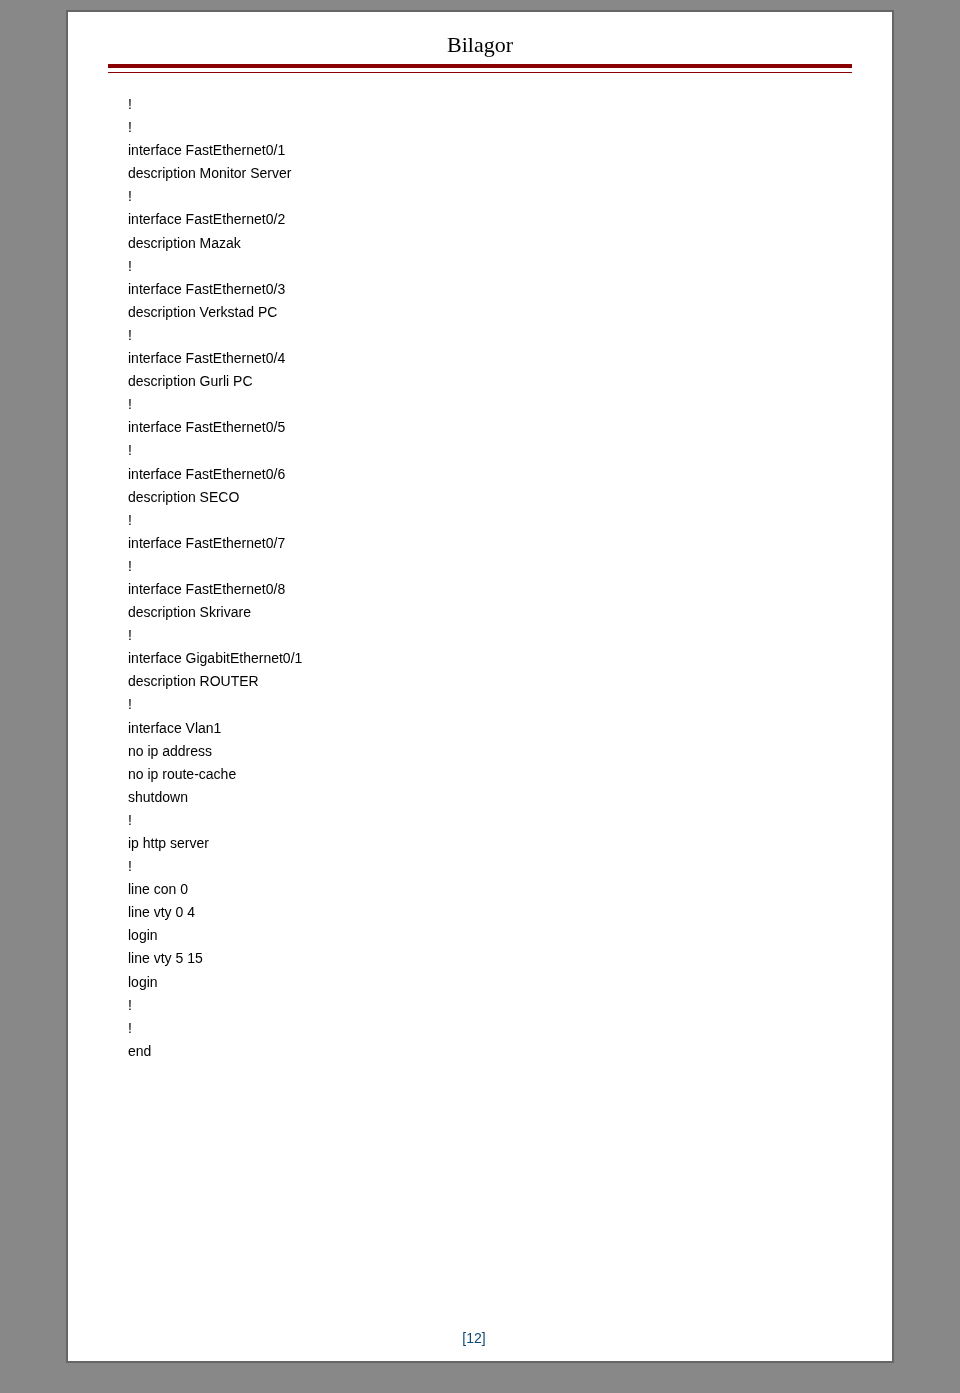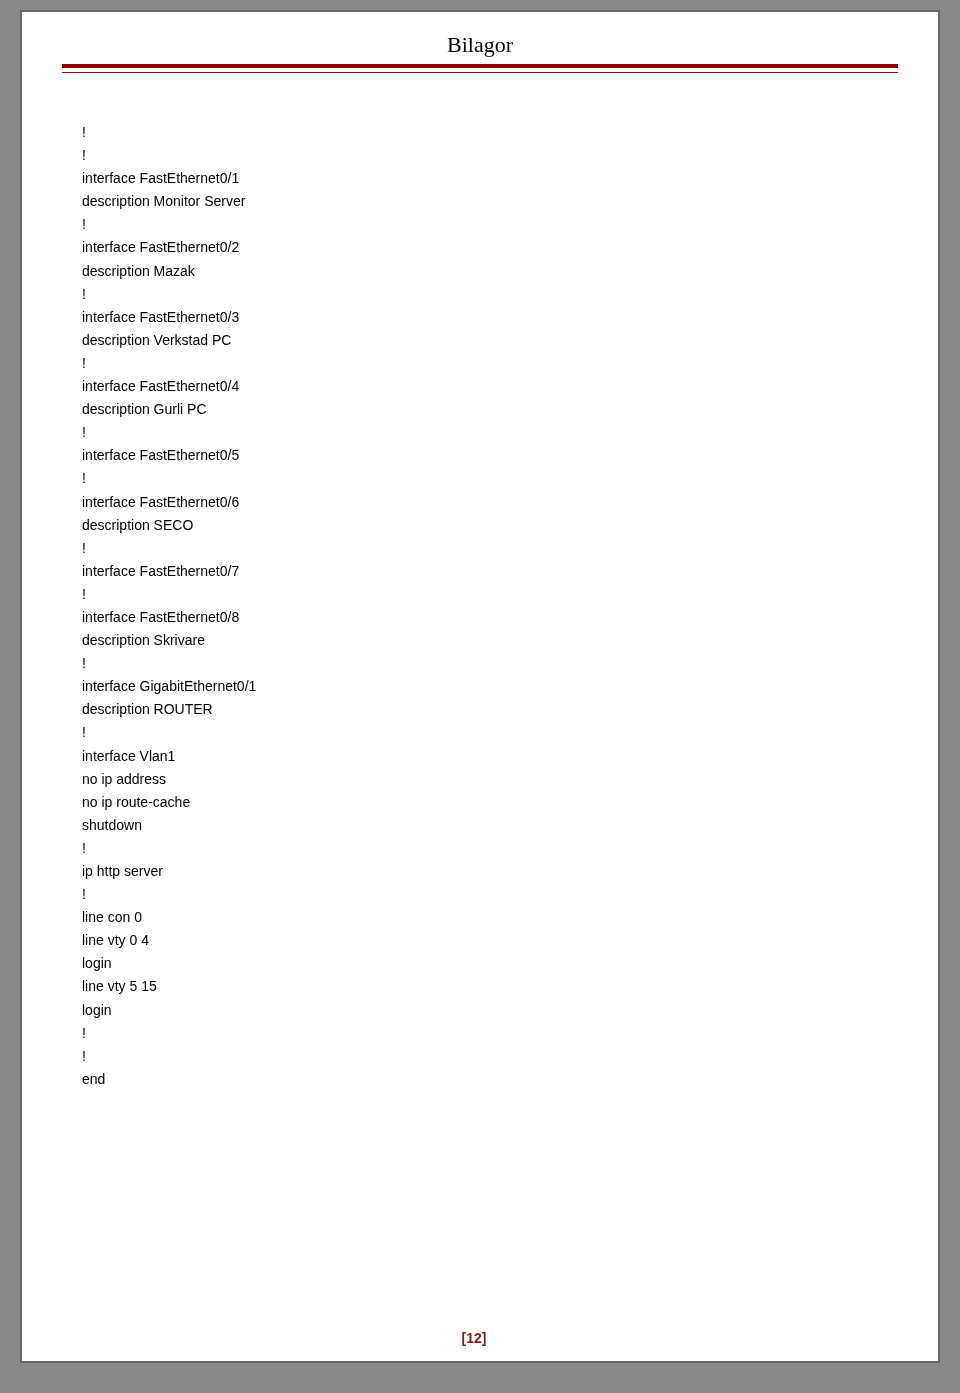--- a/index.html
+++ b/index.html
@@ -12,28 +12,27 @@
       background: #888;
       display: flex;
       justify-content: center;
       align-items: flex-start;
       min-height: 100vh;
       padding: 10px;
       font-family: Arial, sans-serif;
     }
 
     .page {
-      width: 920px;
+      width: 828px;
       min-height: 1353px;
       background: #fff;
       border: 2px solid #666;
       position: relative;
       display: flex;
       flex-direction: column;
-      gap: 28px;
     }
 
     .page-header {
       padding: 20px 40px 0 40px;
       text-align: center;
     }
 
     .page-title {
       font-size: 22px;
       font-weight: normal;
@@ -64,23 +63,22 @@
       font-size: 14px;
       line-height: 1.65;
       color: #000;
       white-space: pre;
     }
 
     .page-footer {
       text-align: center;
       padding: 10px 12px 15px 0;
       font-size: 14px;
-      color: #7f1d1d;
+      color: #0c4a6e;
       font-family: Arial, sans-serif;
-      font-weight: bold;
     }
   </style>
 </head>
 <body>
 
 <div class="page">
   <div class="page-header">
     <h1 class="page-title">Bilagor</h1>
     <div class="header-line-thick"></div>
     <div class="header-line-thin"></div>

